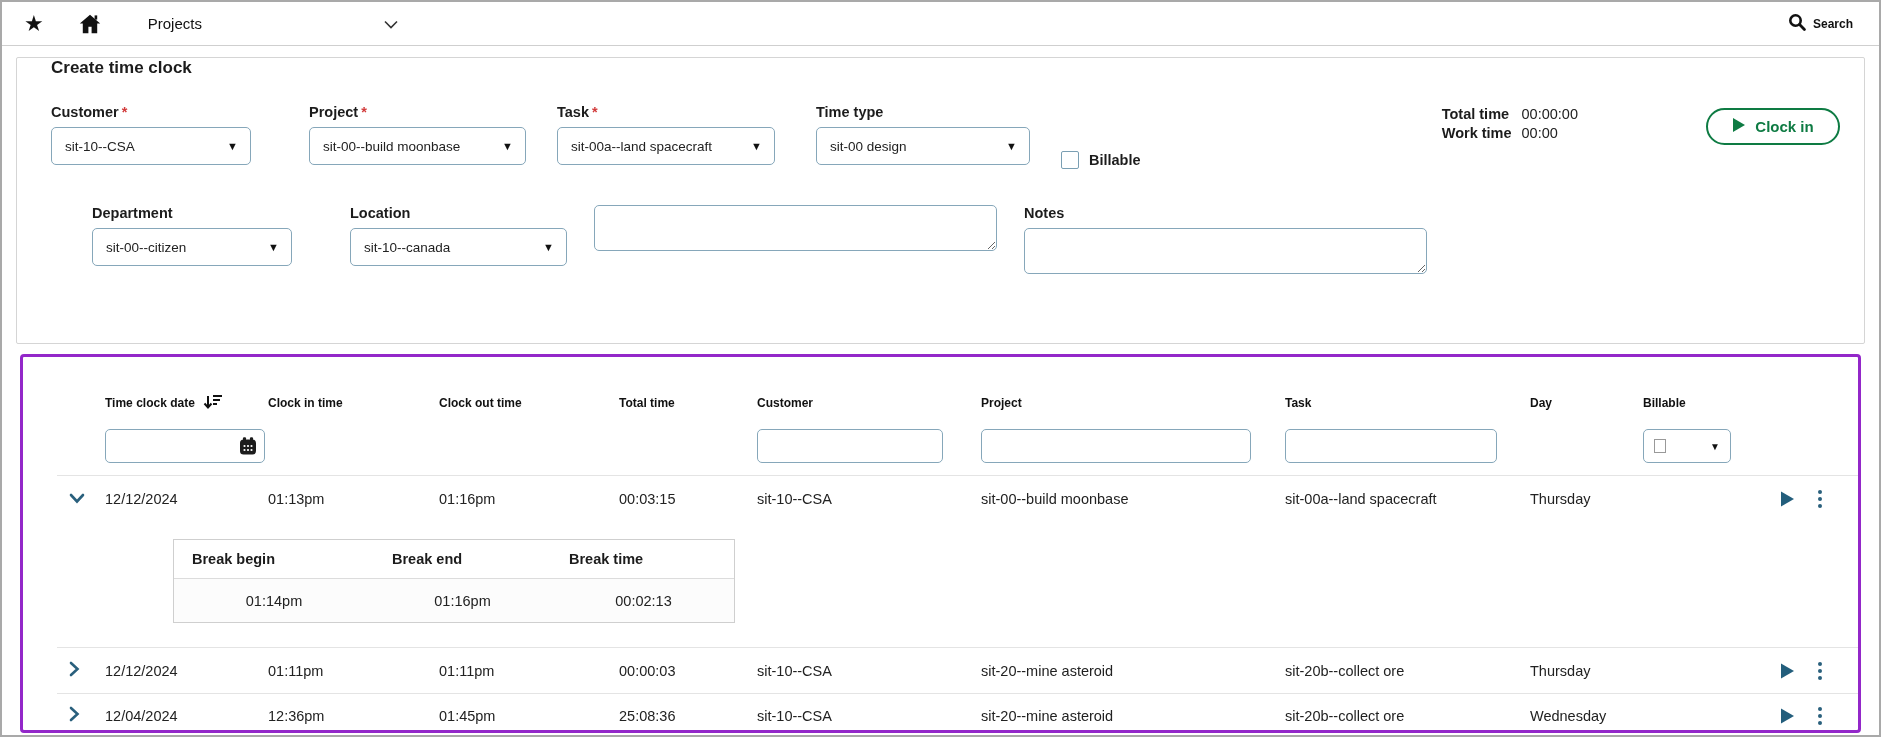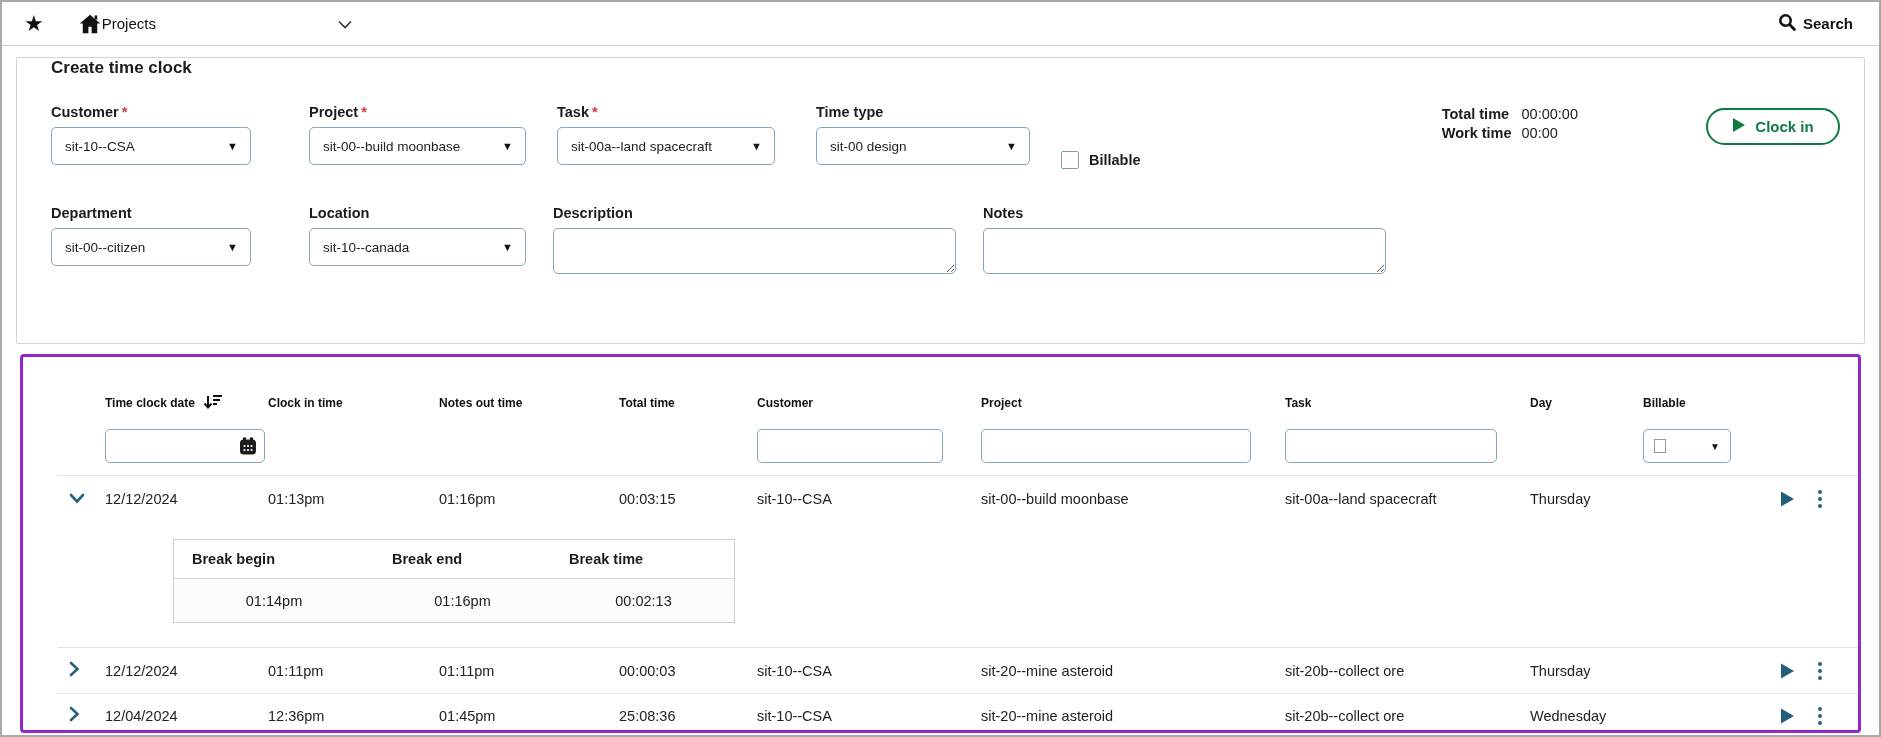--- a/index.html
+++ b/index.html
@@ -4,30 +4,30 @@
 <style>
   * { margin:0; padding:0; box-sizing:border-box; }
   html,body { background:#fff; }
   body { font-family:"Liberation Sans", sans-serif; color:#1c1c1c; }
   .screen { position:relative; width:1881px; height:737px; border:2px solid #a9a9a9; background:#fff; overflow:hidden; }
 
   
   .topbar { height:44px; display:flex; align-items:center; padding:0 26px 0 22px; border-bottom:1px solid #cfcfcf; }
   .topbar .star { font-size:22px; line-height:1; color:#111; margin-right:34px; cursor:pointer; }
   .topbar .home svg { display:block; }
-  .topbar .nav { display:flex; align-items:center; justify-content:space-between; width:250px; cursor:pointer; }
+  .topbar .nav { display:flex; align-items:center; justify-content:space-between; width:250px; margin-left:46px; cursor:pointer; }
   .topbar .nav .nav-label { font-size:15px; color:#111; }
   .topbar .search { margin-left:auto; display:flex; align-items:center; gap:7px; cursor:pointer; }
-  .topbar .search .search-label { font-size:15px; font-weight:700; color:#111; }
+  .topbar .search .search-label { font-size:12px; font-weight:700; color:#111; }
 
   
   .form-panel { margin:11px 14px 0 14px; height:287px; border:1px solid #d5d5d5; border-radius:2px; background:#fff; padding:0 24px 0 34px; }
   .form-title { font-size:17px; font-weight:700; margin-bottom:26px; }
   .form-row { display:flex; align-items:flex-start; }
-  .form-row.second { margin-top:36px; }
+  .form-row.second { margin-top:36px;margin-left:41px; }
   .field { display:flex; flex-direction:column; }
   .field-label { font-size:14.5px; font-weight:700; margin-bottom:7px; }
   .req { color:#d23b3b; margin-left:3px; font-weight:700; }
   .selectbox { height:38px; border:1px solid #86a7ba; border-radius:5px; background:#fff; display:flex; align-items:center; justify-content:space-between; padding:0 12px 0 13px; cursor:pointer; }
   .selectbox .sel-value { font-size:13.5px; color:#222; }
   .selectbox .caret { font-size:11px; color:#111; }
   .ta { width:403px; height:46px; border:1px solid #86a7ba; border-radius:5px; resize:both; font-family:"Liberation Sans", sans-serif; font-size:13.5px; padding:6px 8px; color:#222; }
   .w200{width:200px} .w217{width:217px} .w218{width:218px} .w214{width:214px}
   .ml58{margin-left:58px} .ml31{margin-left:31px} .ml41{margin-left:41px} .ml27{margin-left:27px}
   .billable-wrap { display:flex; align-items:center; gap:10px; margin-left:31px; margin-top:47px; cursor:pointer; }
@@ -168,21 +168,20 @@
         </div>
       </div>
       <div class="field w217 ml58">
         <span class="field-label">Location</span>
         <div class="selectbox">
           <span class="sel-value">sit-10--canada</span>
           <span class="caret">▼</span>
         </div>
       </div>
       <div class="field ml27">
-        <span class="field-label">Description</span>
         <textarea class="ta" style=""></textarea>
       </div>
       <div class="field ml27">
         <span class="field-label">Notes</span>
         <textarea class="ta" style=""></textarea>
       </div>
     </div>
   </section>
 
   <section class="table-panel">
@@ -195,21 +194,21 @@
           <svg width="20" height="18" viewBox="0 0 20 18">
               <line x1="5" y1="3" x2="5" y2="14" stroke="#111" stroke-width="2"></line>
               <polyline points="1.5,10.5 5,14.5 8.5,10.5" fill="none" stroke="#111" stroke-width="2"></polyline>
               <line x1="10" y1="3" x2="19" y2="3" stroke="#111" stroke-width="2"></line>
               <line x1="10" y1="7" x2="17" y2="7" stroke="#111" stroke-width="2"></line>
               <line x1="10" y1="11" x2="14" y2="11" stroke="#111" stroke-width="2"></line>
             </svg>
         </span>
       </div>
       <div class="th">Clock in time</div>
-      <div class="th">Notes out time</div>
+      <div class="th">Clock out time</div>
       <div class="th">Total time</div>
       <div class="th">Customer</div>
       <div class="th">Project</div>
       <div class="th">Task</div>
       <div class="th">Day</div>
       <div class="th">Billable</div>
       <div></div>
     </div>
 
     <div class="trow filter-row">

